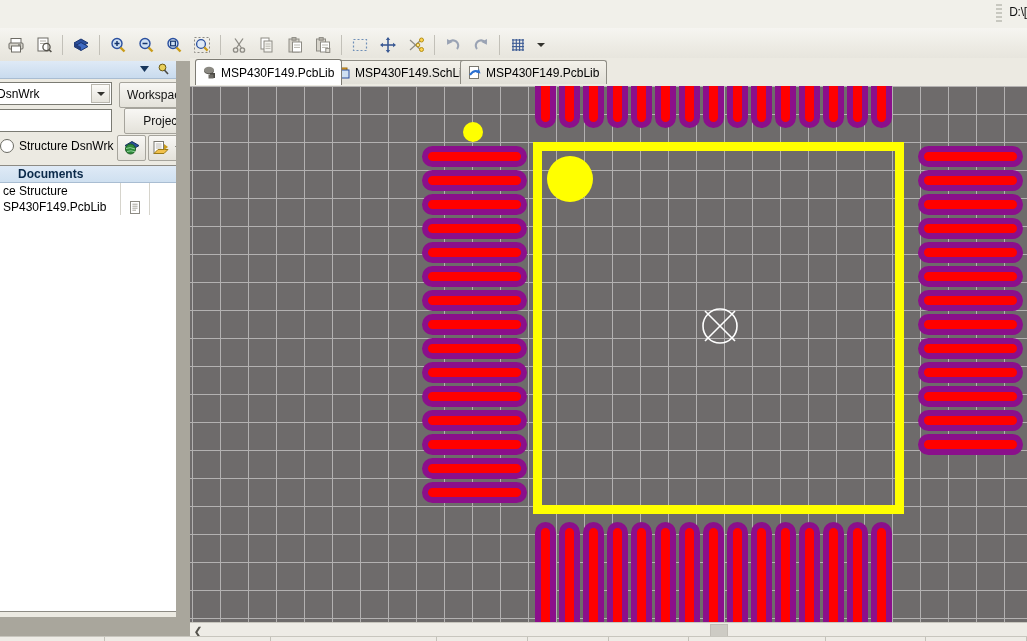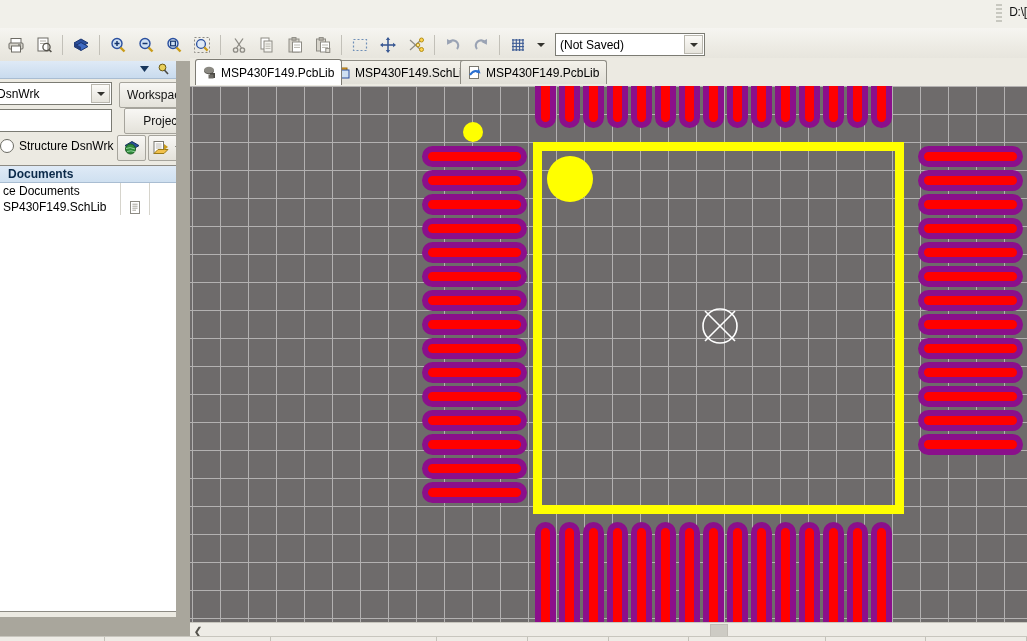--- a/index.html
+++ b/index.html
@@ -62,21 +62,21 @@
      display:flex;align-items:center;justify-content:center;}
   .lp-icobtn.b1{left:117px;}
   .lp-icobtn.b2{left:148px;width:22px;}
   .lp-split{position:absolute;left:170px;top:74px;width:18px;height:24px;
      background:linear-gradient(to bottom,#f8f7f4,#e4e2da);border:1px solid #a6a49c;border-left:none;border-radius:0 2px 2px 0;
      display:flex;align-items:center;justify-content:center;}
 
   .doclist{position:absolute;left:0;top:104px;width:176px;height:445px;background:#fff;
      border:1px solid #8d8b84;border-left:none;}
   .dl-head{height:16px;background:linear-gradient(to bottom,#dfeaf6,#cfe0f0);
-     border-bottom:1px solid #a9bdd2;display:flex;align-items:center;padding-left:8px;
+     border-bottom:1px solid #a9bdd2;display:flex;align-items:center;padding-left:18px;
      font-weight:bold;font-size:12px;color:#0b2a4a;}
   .dl-row{height:16px;display:flex;align-items:center;font-size:12px;position:relative;}
   .dl-row .nm{padding-left:3px;flex:1;white-space:nowrap;overflow:hidden;}
   .dl-row.sel{background:#0a6ad2;color:#fff;}
   .dl-row .c1{width:28px;height:16px;border-left:1px solid #d6d4cc;display:flex;align-items:center;justify-content:center;}
   .dl-row .c2{width:26px;height:16px;border-left:1px solid #d6d4cc;}
   .lp-bottom{position:absolute;left:0;top:549px;width:1027px;height:8px;}
 
   .vsplit{position:absolute;left:176px;top:61px;width:14px;height:556px;background:#a9a69c;}
 
@@ -295,26 +295,20 @@
               <line x1="10.6" y1="3" x2="10.6" y2="15"></line>
                 <line x1="13.9" y1="3" x2="13.9" y2="15"></line>
             </g>
           </svg>
         </div>
         <div class="tbtn" style="width:13px">
           <div class="cdn"></div>
         </div>
       </div>
 
-      <div class="tb-combo">
-        <span class="val">(Not Saved)</span>
-        <div class="arrowbox">
-          <div class="cdn"></div>
-        </div>
-      </div>
 
     </div>
   </div>
 
   <div class="leftpanel">
 
     <div class="lp-capt">
       <div class="icons">
         <div class="cap-ic">
           <svg width="11" height="9" viewBox="0 0 11 9">
@@ -374,28 +368,28 @@
       </svg>
     </div>
     <div class="lp-split">
       <div class="cdn"></div>
     </div>
 
     <div class="doclist">
       <div class="dl-head">Documents</div>
 
       <div class="dl-row">
-        <div class="nm">ce Documents</div>
+        <div class="nm">ce Structure</div>
         <div class="c1"></div>
         <div class="c2"></div>
       </div>
 
 
       <div class="dl-row">
-        <div class="nm">SP430F149.SchLib</div>
+        <div class="nm">SP430F149.PcbLib</div>
         <div class="c1">
           <svg width="11" height="13" viewBox="0 0 11 13">
             <rect x="0.5" y="0.5" width="9" height="12" fill="#fff" stroke="#8d8b84"></rect>
             <line x1="2.4" y1="3.2" x2="7.6" y2="3.2" stroke="#a7a59d"></line>
             <line x1="2.4" y1="5.2" x2="7.6" y2="5.2" stroke="#a7a59d"></line>
             <line x1="2.4" y1="7.2" x2="7.6" y2="7.2" stroke="#a7a59d"></line>
             <line x1="2.4" y1="9.2" x2="6" y2="9.2" stroke="#a7a59d"></line>
           </svg>
         </div>
         <div class="c2"></div>

